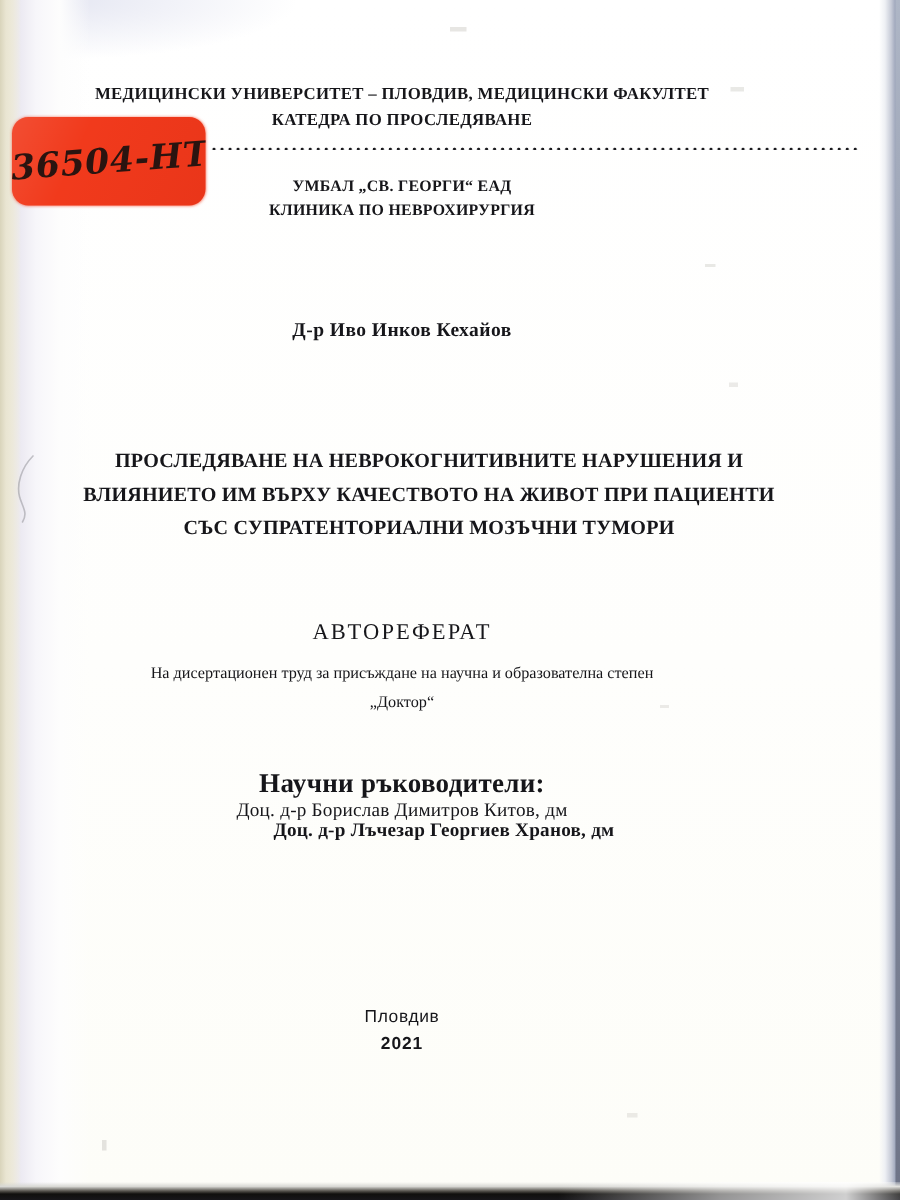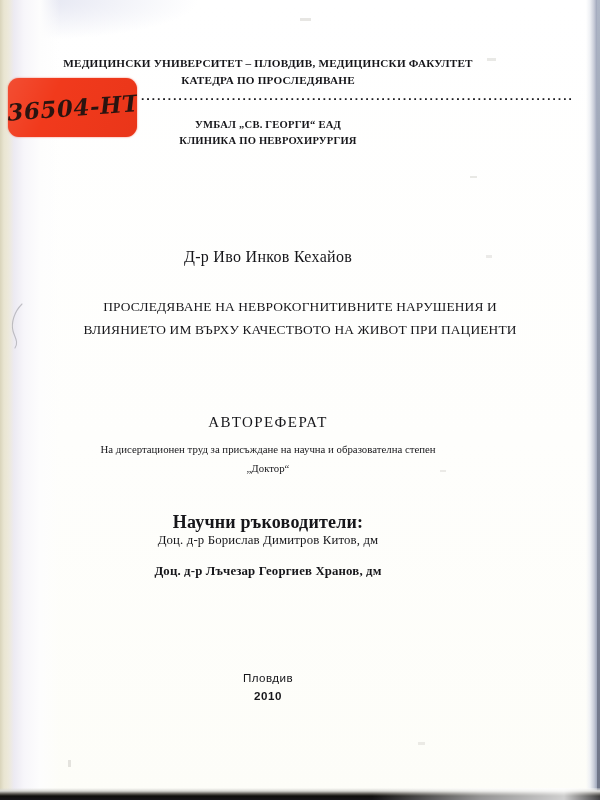--- a/index.html
+++ b/index.html
@@ -114,27 +114,27 @@
     position: absolute;
     inset: 0;
     color: #16161a;
     text-align: center;
   }
 
   .blk { position: absolute; width: 536px; left: 0; }
 
   .l-uni     { top: 55px;  font-size: 11.2px; font-weight: bold; letter-spacing: .2px; line-height: 17px; }
   .l-hosp    { top: 117px; font-size: 10.6px; font-weight: bold; letter-spacing: .2px; line-height: 16px; }
-  .l-author  { top: 212px; font-size: 16px; font-weight: normal; letter-spacing: .3px; margin-top: 36px; }
-  .l-title   { top: 296px; font-size: 13.4px; font-weight: normal; letter-spacing: .15px; line-height: 22.5px; padding: 0 22px; width: 556px; }
+  .l-author  { top: 212px; font-size: 13px; font-weight: bold; letter-spacing: .3px; }
+  .l-title   { top: 296px; font-size: 13.4px; font-weight: bold; letter-spacing: .15px; line-height: 22.5px; padding: 0 8px; width: 556px; }
   .l-abs-h   { top: 414px; font-size: 15px; font-weight: normal; letter-spacing: 1.4px; }
   .l-abs-s   { top: 440px; font-size: 10.8px; font-weight: normal; line-height: 19px; }
   .l-sup-h   { top: 512px; font-size: 18px; font-weight: bold; letter-spacing: .2px; }
   .l-sup-1   { top: 533px; font-size: 12.8px; font-weight: normal; letter-spacing: .15px; }
-  .l-sup-2   { top: 564px; font-size: 12.8px; font-weight: bold; letter-spacing: .15px; }
+  .l-sup-2   { top: 546px; font-size: 12.8px; font-weight: bold; letter-spacing: .15px; margin-left: 28px; }
   .l-city    { top: 671px; font-size: 11.6px; font-weight: normal; font-family: "Liberation Sans", sans-serif; letter-spacing: .4px; }
   .l-year    { top: 689px; font-size: 11.6px; font-weight: bold; font-family: "Liberation Sans", sans-serif; letter-spacing: .6px; }
 
   
   .dotted-rule {
     position: absolute;
     left: 140px; top: 97px;
     width: 432px; height: 3px;
     background-image: radial-gradient(circle, #1b1b1f 0 1.05px, rgba(0,0,0,0) 1.25px);
     background-size: 5.35px 3px;
@@ -225,34 +225,35 @@
     <div class="blk l-hosp">
       <div>УМБАЛ „СВ. ГЕОРГИ“ ЕАД</div>
       <div>КЛИНИКА ПО НЕВРОХИРУРГИЯ</div>
     </div>
 
     <div class="blk l-author">Д-р Иво Инков Кехайов</div>
 
     <div class="blk l-title">
       <div>ПРОСЛЕДЯВАНЕ НА НЕВРОКОГНИТИВНИТЕ НАРУШЕНИЯ И</div>
       <div>ВЛИЯНИЕТО ИМ ВЪРХУ КАЧЕСТВОТО НА ЖИВОТ ПРИ ПАЦИЕНТИ</div>
+      <div>СЪС СУПРАТЕНТОРИАЛНИ МОЗЪЧНИ ТУМОРИ</div>
     </div>
 
     <div class="blk l-abs-h">АВТОРЕФЕРАТ</div>
     <div class="blk l-abs-s">
       <div>На дисертационен труд за присъждане на научна и образователна степен</div>
       <div>„Доктор“</div>
     </div>
 
     <div class="blk l-sup-h">Научни ръководители:</div>
     <div class="blk l-sup-1">Доц. д-р Борислав Димитров Китов, дм</div>
     <div class="blk l-sup-2">Доц. д-р Лъчезар Георгиев Хранов, дм</div>
 
     <div class="blk l-city">Пловдив</div>
-    <div class="blk l-year">2010</div>
+    <div class="blk l-year">2021</div>
 
   </div>
 
   <div class="stamp">
     <div class="stamp-code">36504-НТ</div>
   </div>
 
   <svg class="pencil-mark" viewBox="0 0 22 46">
     <path d="M14 1 C6 9, 3 20, 5 28 C6.5 34, 11 39, 7 45" fill="none" stroke="#8d8d93" stroke-width="1.1" stroke-linecap="round"></path>
   </svg>

